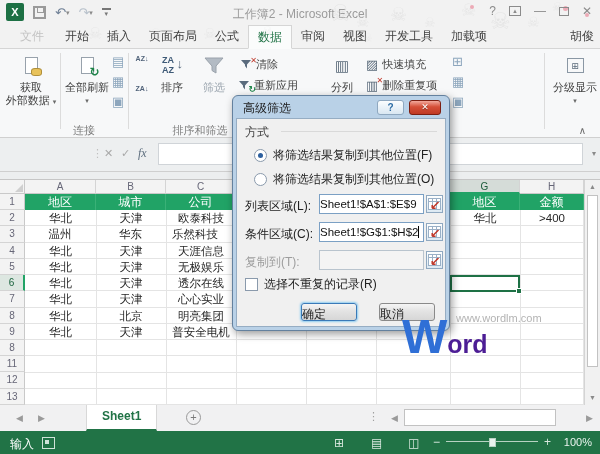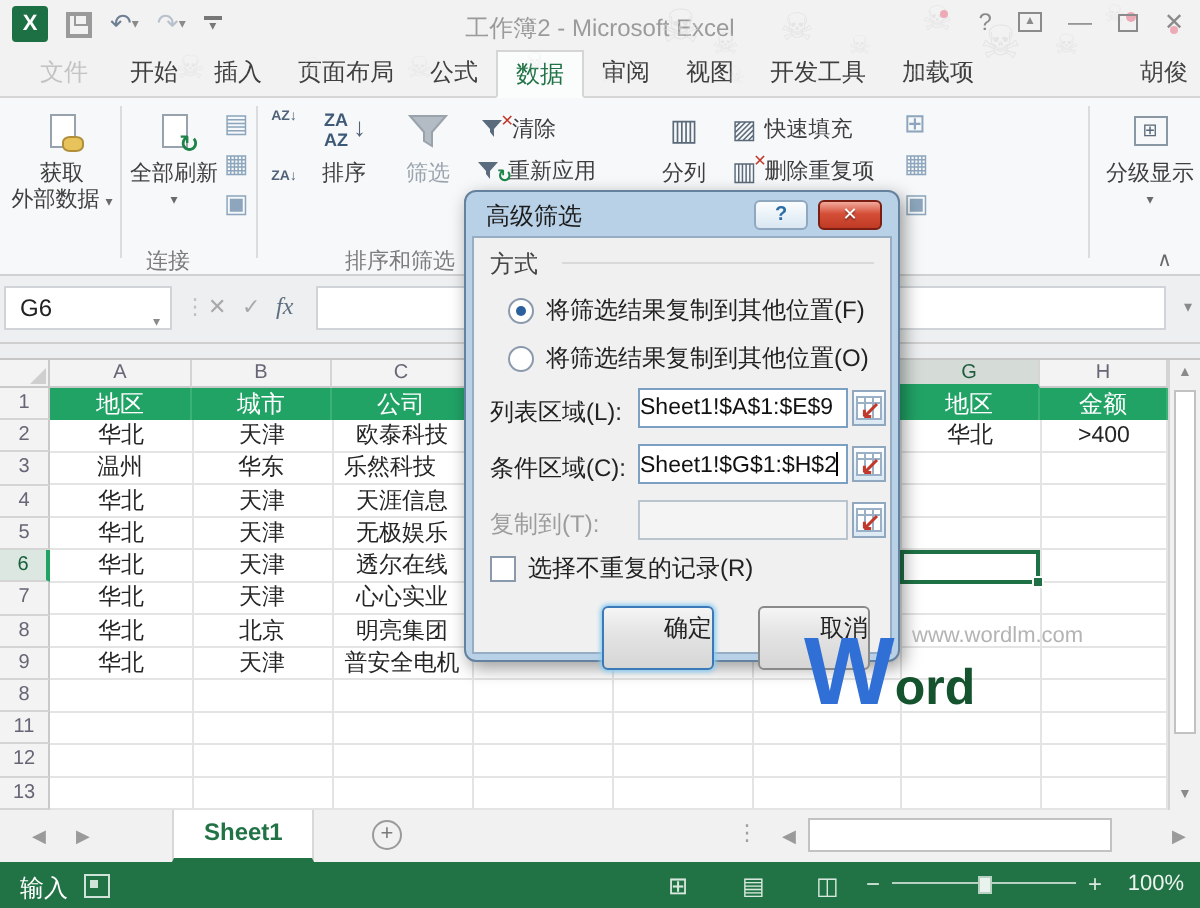--- a/index.html
+++ b/index.html
@@ -123,30 +123,30 @@
 .radio{width:13px;height:13px;border-radius:50%;border:1px solid #8a9aac;background:#fff;position:relative;flex:none;}
 .radio.checked:after{content:"";position:absolute;left:3px;top:3px;width:5px;height:5px;border-radius:50%;background:#2c5f9e;}
 .f-label{position:absolute;left:8px;color:#222;}
 .f-label.disabled{color:#9d9d9d;}
 .f-input{position:absolute;left:82px;width:105px;height:20px;background:#fff;border:1px solid #7ba0c4;font-size:11.5px;padding:3px 1px 0 0;white-space:nowrap;overflow:hidden;color:#111;}
 .f-input.disabled{background:#f4f4f4;border-color:#b9c4ce;}
 .caret{display:inline-block;width:1px;height:12px;background:#000;vertical-align:-2px;}
 .f-icon{position:absolute;left:189px;width:17px;height:18px;border:1px solid #8fa8c0;background:linear-gradient(#fdfefe,#dce9f3);display:flex;align-items:center;justify-content:center;}
 .chk-row{position:absolute;left:8px;top:157px;display:flex;align-items:center;gap:6px;color:#222;}
 .checkbox{width:13px;height:13px;border:1px solid #8a9aac;background:#fff;flex:none;}
-.dlg-btn{position:absolute;top:184px;width:56px;height:32px;text-align:right;line-height:20px;background:linear-gradient(#f5f5f5,#e3e3e3 45%,#d6d6d6);border:1px solid #8a8a8a;border-radius:3px;color:#222;}
+.dlg-btn{position:absolute;top:184px;width:56px;height:18px;text-align:left;line-height:20px;background:linear-gradient(#f5f5f5,#e3e3e3 45%,#d6d6d6);border:1px solid #8a8a8a;border-radius:3px;color:#222;}
 .dlg-btn.default{left:64px;border-color:#3a7ab8;box-shadow:0 0 2px 1px #8fcdf0;}
 .dlg-btn.cancel{left:142px;}
 
 
 .wm{position:absolute;left:402px;top:296px;z-index:60;pointer-events:none;}
 .wm-url{position:absolute;left:54px;top:16px;font-size:11px;color:#b3b3b3;white-space:nowrap;}
 .wm-text{position:absolute;left:0;top:22px;display:flex;align-items:baseline;white-space:nowrap;}
 .wm-w{font-size:48px;font-weight:bold;color:#2f6fd6;line-height:38px;}
-.wm-ord{font-size:25px;font-weight:bold;color:#14532d;}
+.wm-ord{font-size:25px;font-weight:bold;color:#4c1d95;}
 .wm-league{font-size:28px;font-weight:bold;color:#ef8d3a;letter-spacing:1px;}
 </style>
 </head>
 <body>
 
 <div id="app">
 
   <div class="titlebar">
     <span class="skull" style="left:88px;top:24px;font-size:16px;opacity:.45">☠</span>
     <span class="skull" style="left:150px;top:26px;font-size:13px;opacity:.35">☠</span>
@@ -300,21 +300,20 @@
       <span class="icw">
           <span class="ic-outline">⊞</span>
         </span>
       <span class="bl">分级显示</span>
       <span class="bl dd7">▾</span>
     </div>
     <span class="collapse">∧</span>
   </div>
 
   <div class="fbar">
-    <div class="name-box"><span>G6</span><span class="nb-dd">▾</span></div>
     <span class="fb-sep">⋮</span>
     <span class="fb-x">✕</span>
     <span class="fb-ck">✓</span>
     <span class="fb-fx">fx</span>
     <div class="f-inputbar"></div>
     <span class="fb-chev">▾</span>
   </div>
   <div class="gapstrip"></div>
 
   <div class="grid">

